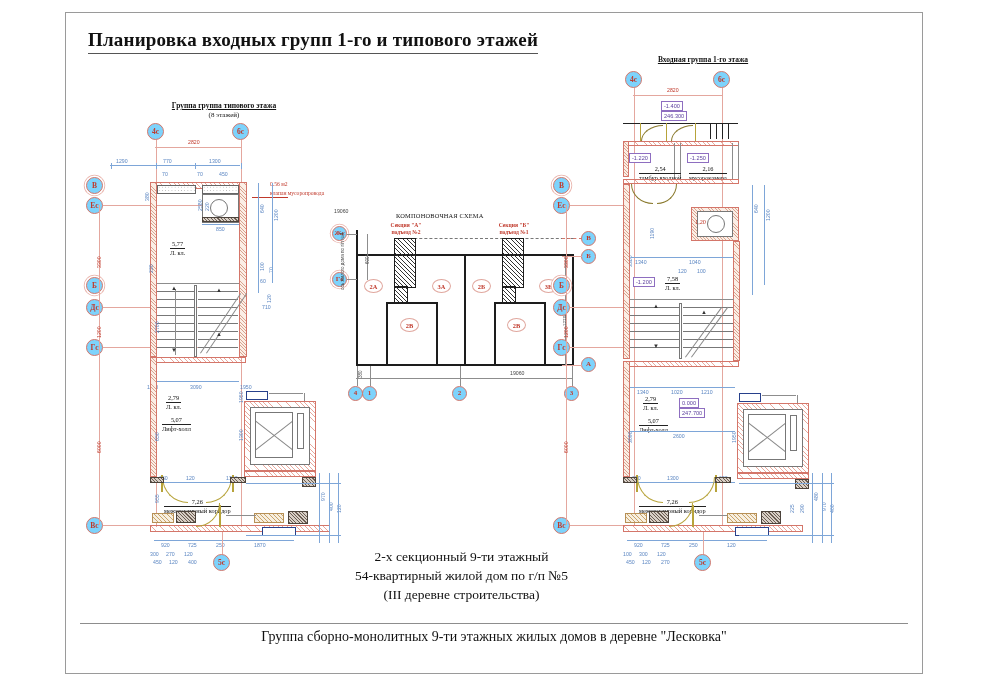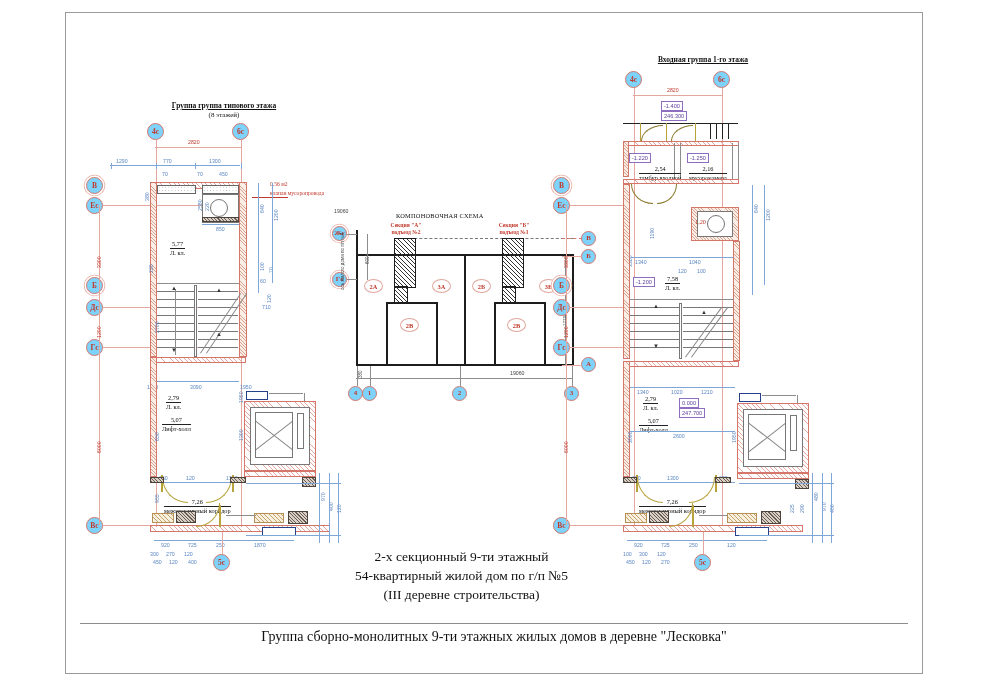--- a/index.html
+++ b/index.html
@@ -154,20 +154,21 @@
     font-family:"Liberation Sans", sans-serif;
   }
   .dash { position:absolute; border-top:.7px dashed #777; }
   .dashr { position:absolute; border-top:.7px dashed #d4766a; }
 </style>
 </head>
 <body>
 
 <div id="sheet">
 
+  <div id="main-title">Планировка входных групп 1-го  и  типового этажей</div>
 
   <div class="abs" style="left:0;top:0;width:420px;height:560px;">
 
     <div class="plan-title" style="left:78px;top:88px;width:160px;">
       <u>Группа группа типового этажа</u>
     </div>
     <div class="sub-title" style="left:78px;top:98px;width:160px;">(8 этажей)</div>
 
     <div class="bubble k" style="left:81px;top:110px;">4с</div>
     <div class="bubble k" style="left:166px;top:110px;">6с</div>

